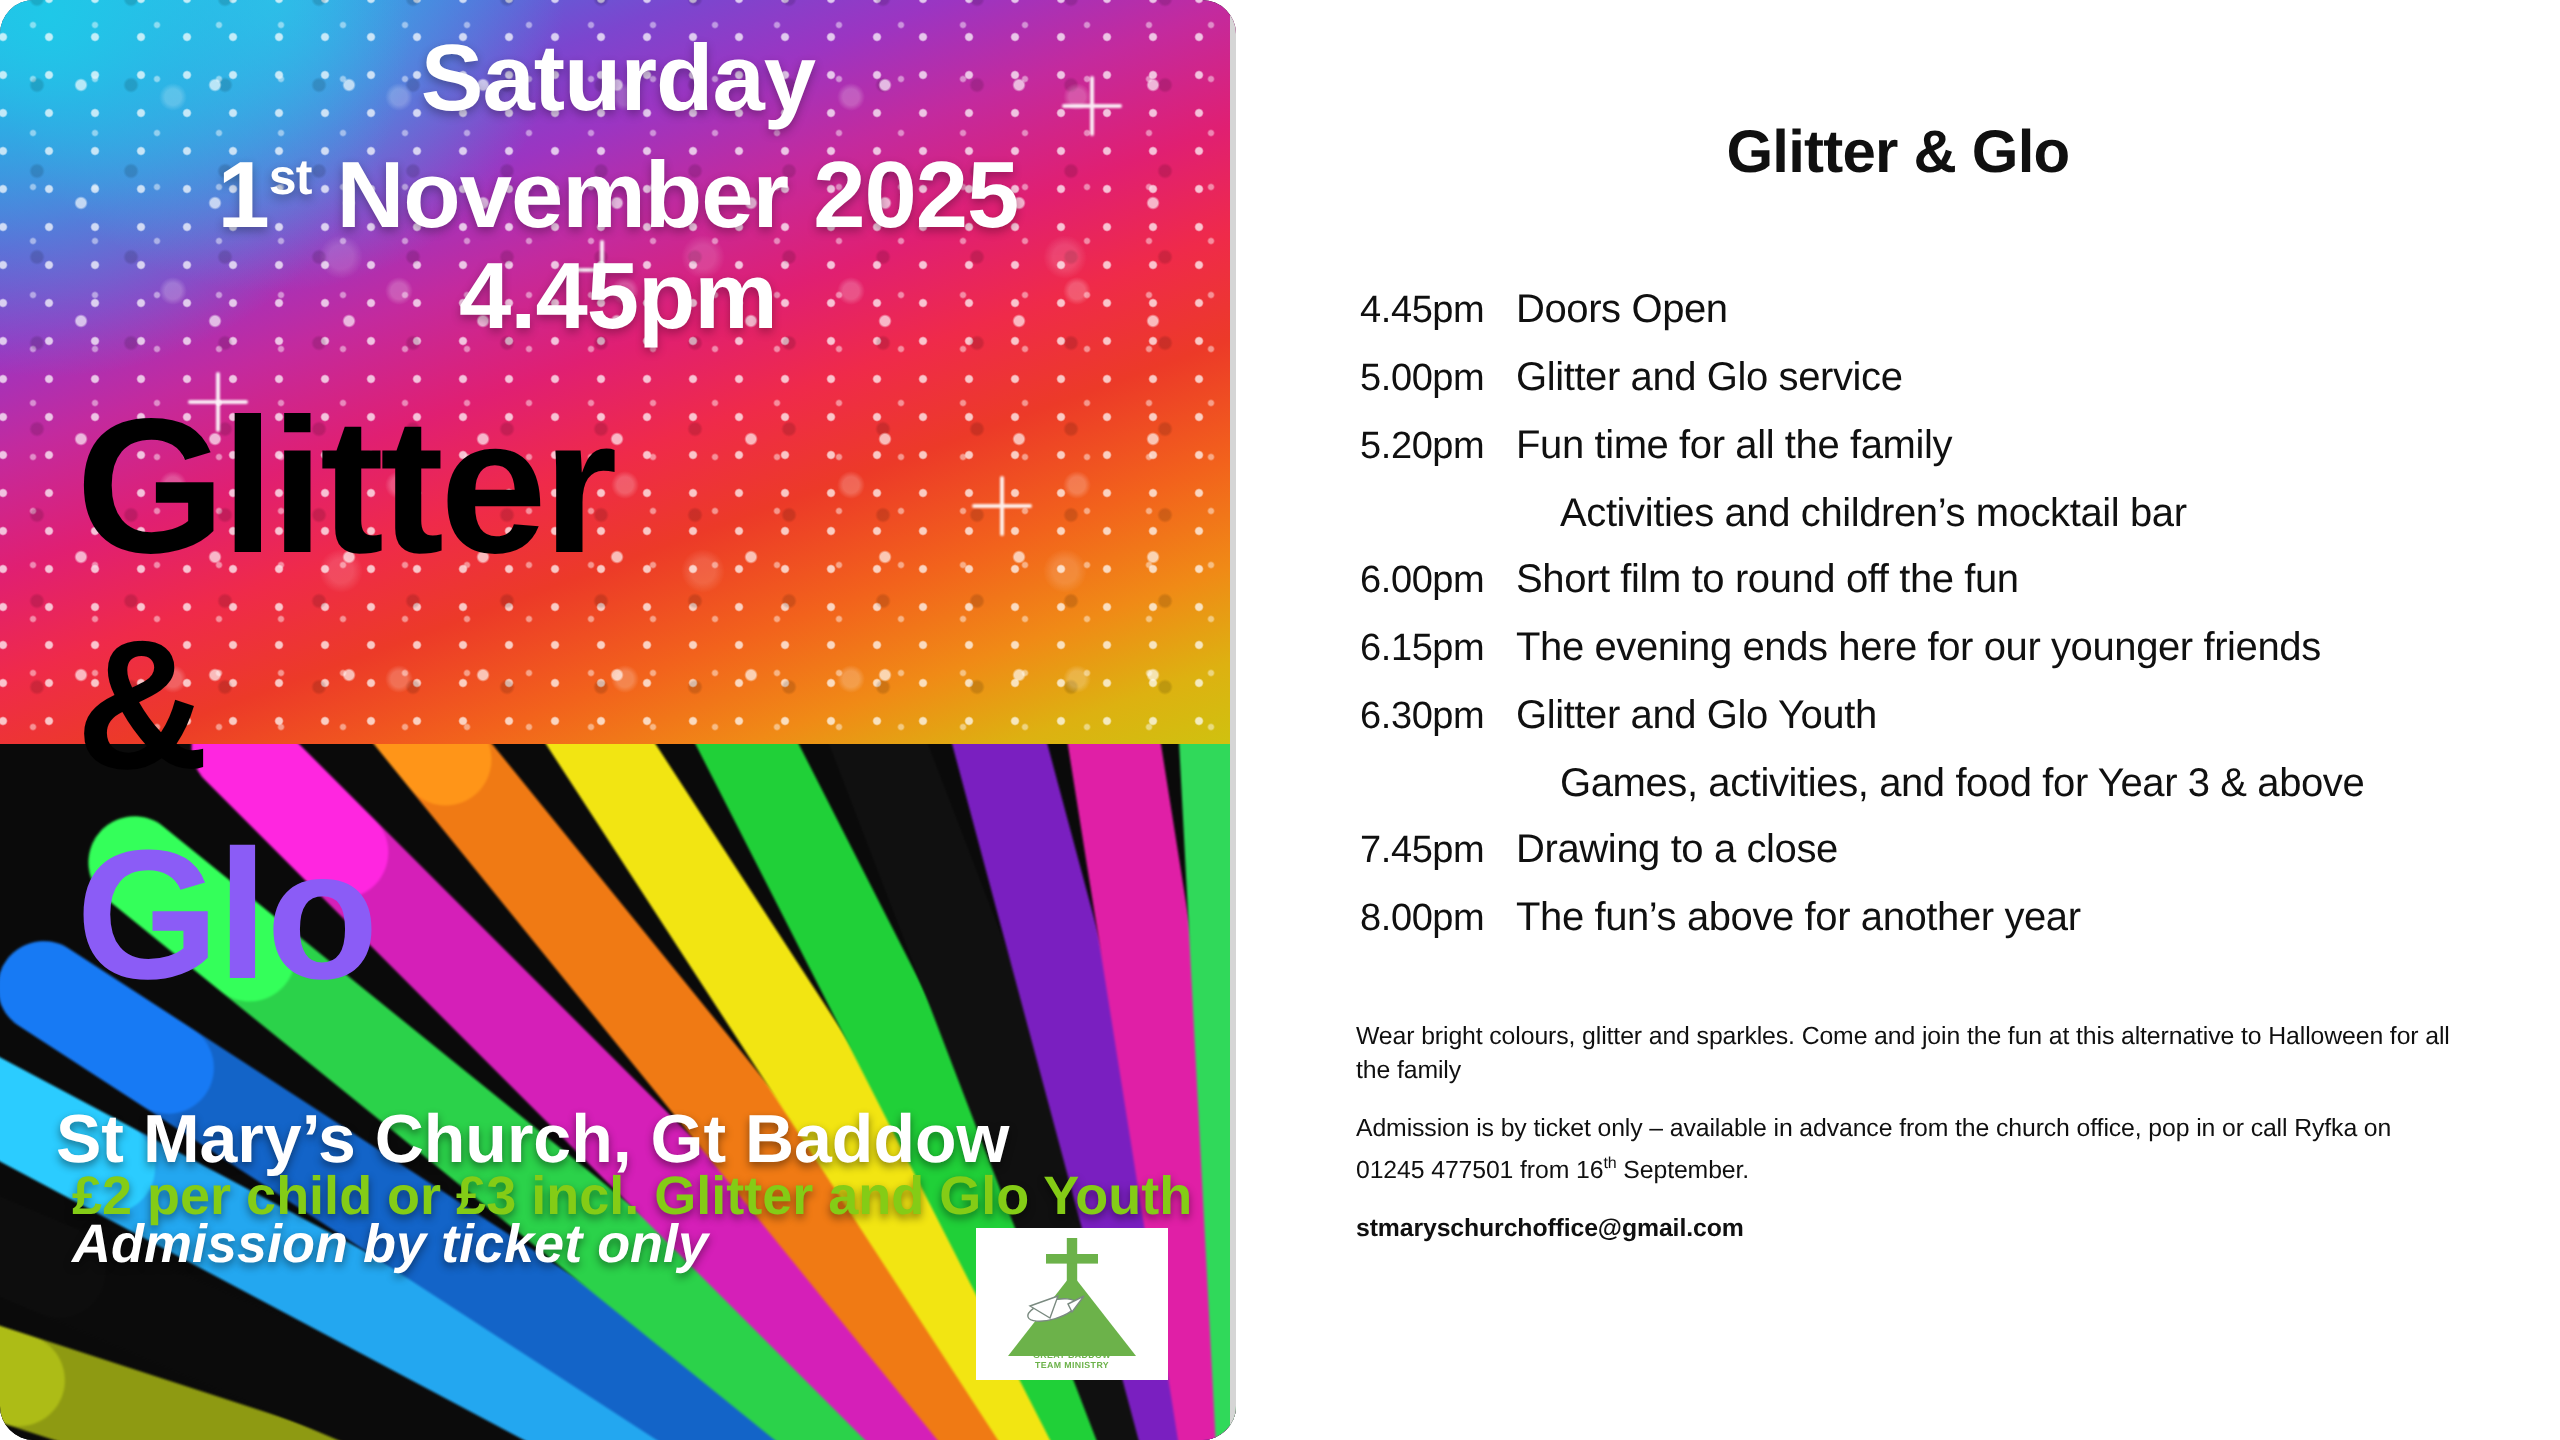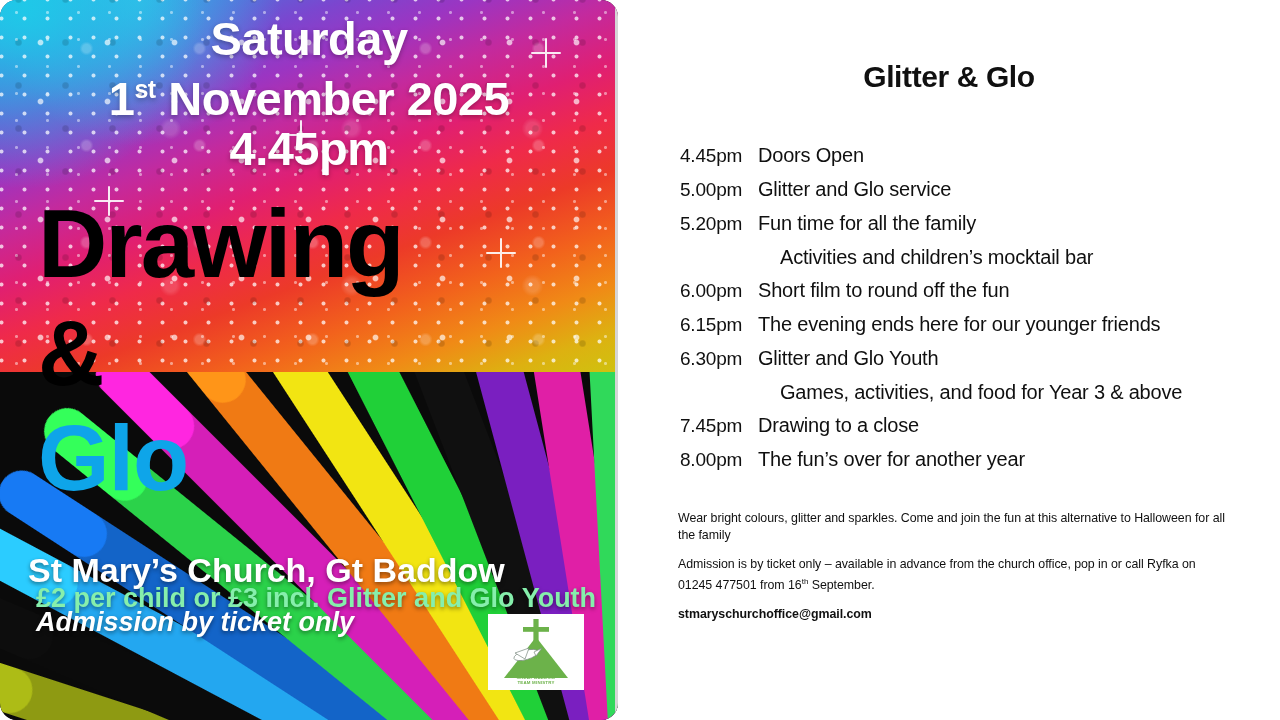--- a/index.html
+++ b/index.html
@@ -115,31 +115,31 @@
     position:absolute; left:38px; top:196px; z-index:40;
     color:#000000; font-weight:700; font-size:96px; line-height:96px;
     letter-spacing:-2px;
   }
   .p-amp {
     position:absolute; left:38px; top:307px; z-index:40;
     color:#000000; font-weight:700; font-size:92px; line-height:92px;
   }
   .p-glo-word {
     position:absolute; left:38px; top:412px; z-index:40;
-    color:#0ea5e9; font-weight:700; font-size:92px; line-height:92px;
+    color:#8b5cf6; font-weight:700; font-size:92px; line-height:92px;
     letter-spacing:-1px;
   }
   .p-venue {
     position:absolute; left:28px; top:551px; z-index:40;
     color:#ffffff; font-weight:700; font-size:34px; line-height:38px;
     text-shadow:0 2px 4px rgba(0,0,0,.45);
   }
   .p-price {
     position:absolute; left:36px; top:583px; z-index:40;
-    color:#86efac; font-weight:700; font-size:27px; line-height:31px;
+    color:#84cc16; font-weight:700; font-size:27px; line-height:31px;
     text-shadow:0 2px 4px rgba(0,0,0,.45);
   }
   .p-admission {
     position:absolute; left:36px; top:607px; z-index:40;
     color:#ffffff; font-weight:700; font-size:27px; line-height:31px;
     text-shadow:0 2px 4px rgba(0,0,0,.45);
     font-style:italic;
   }
 
   
@@ -221,21 +221,21 @@
       <div class="ray" style="transform:rotate(285deg);  background:#f07e10;"></div>
 
     </div>
 
     <div class="p-date">
       <div>Saturday</div>
       <div><span>1</span><sup>st</sup><span> November 2025</span></div>
       <div>4.45pm</div>
     </div>
 
-    <div class="p-glitter-word">Drawing</div>
+    <div class="p-glitter-word">Glitter</div>
     <div class="p-amp">&amp;</div>
     <div class="p-glo-word">Glo</div>
 
     <div class="p-venue">St Mary’s Church, Gt Baddow</div>
     <div class="p-price">£2 per child or £3 incl. Glitter and Glo Youth</div>
     <div class="p-admission">Admission by ticket only</div>
 
     <div class="logo">
       <svg width="96" height="76" viewBox="0 0 96 76">
         <polygon points="48,23 80,64 16,64" fill="#6cb24a"></polygon>
@@ -291,21 +291,21 @@
         <div class="sched-row indented">
           <div class="sched-time"></div>
           <div class="sched-desc">Games, activities, and food for Year 3 &amp; above</div>
         </div>
         <div class="sched-row">
           <div class="sched-time">7.45pm</div>
           <div class="sched-desc">Drawing to a close</div>
         </div>
         <div class="sched-row">
           <div class="sched-time">8.00pm</div>
-          <div class="sched-desc">The fun’s over for another year</div>
+          <div class="sched-desc">The fun’s above for another year</div>
         </div>
       </div>
 
     <div class="notes">
       <div class="note">Wear bright colours, glitter and sparkles. Come and join the fun at this alternative to Halloween for all the family</div>
       <div class="note"><span>Admission is by ticket only – available in advance from the church office, pop in or call Ryfka on 01245 477501 from 16</span><sup>th</sup><span> September.</span></div>
       <div class="note email">stmaryschurchoffice@gmail.com</div>
     </div>
   </div>
 

